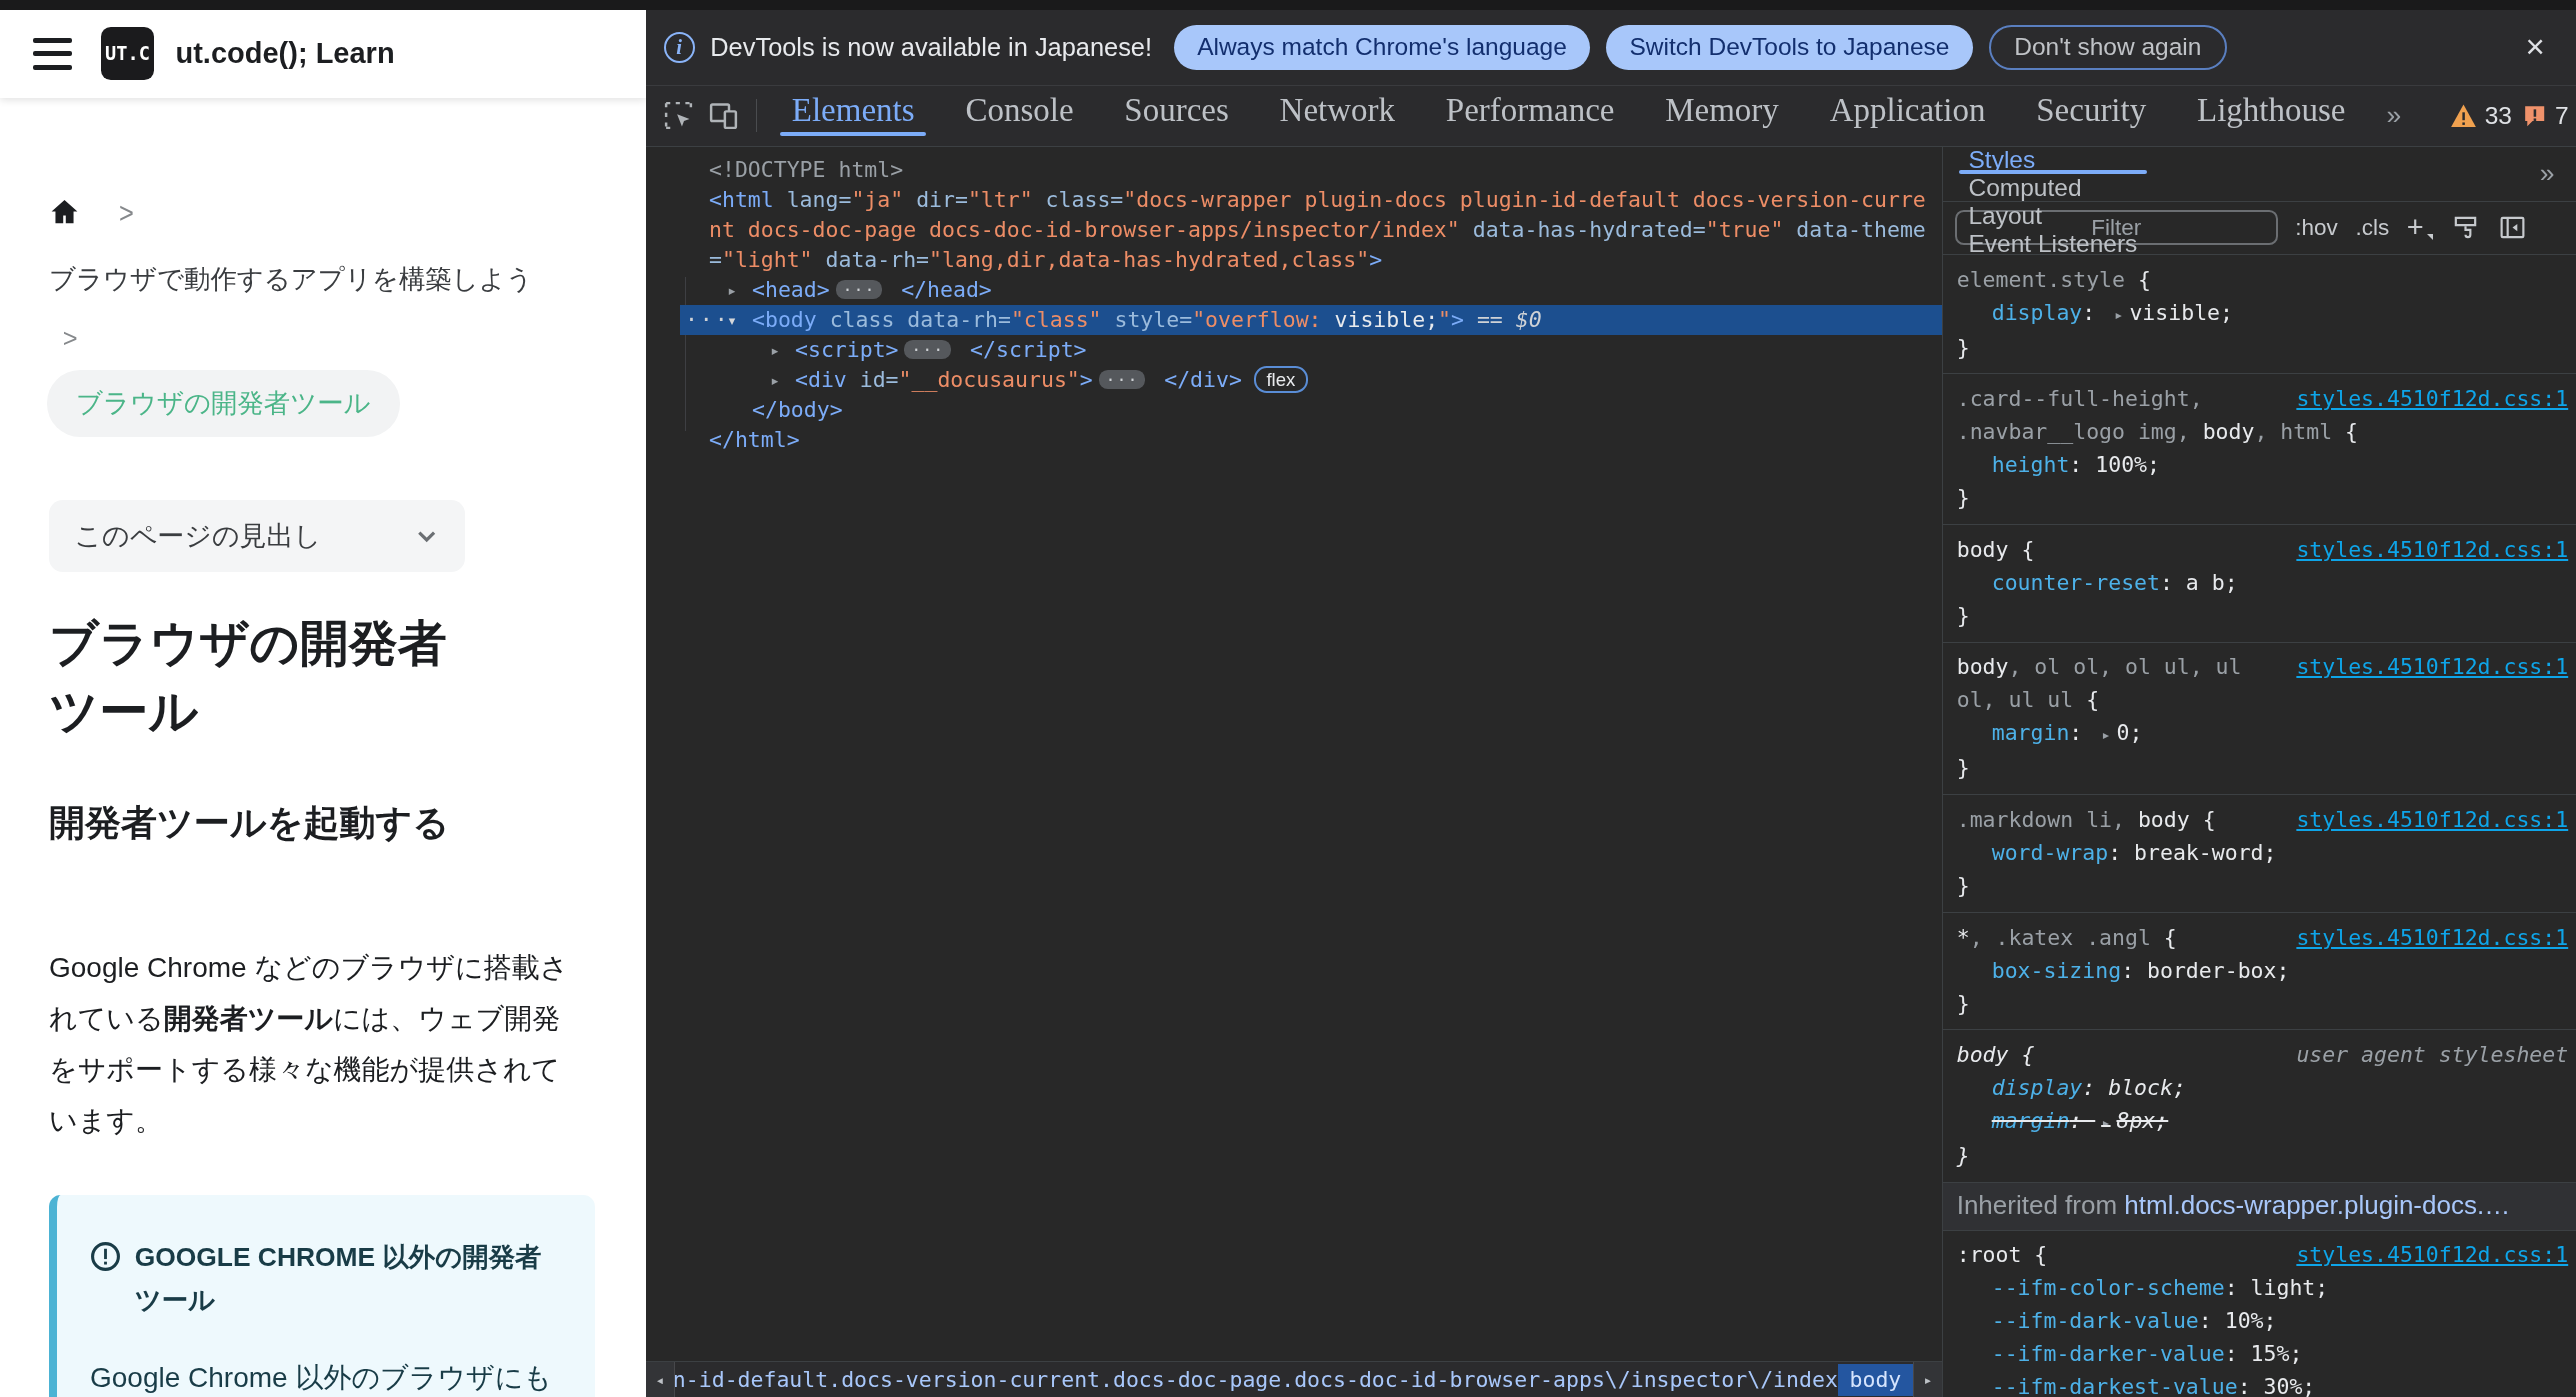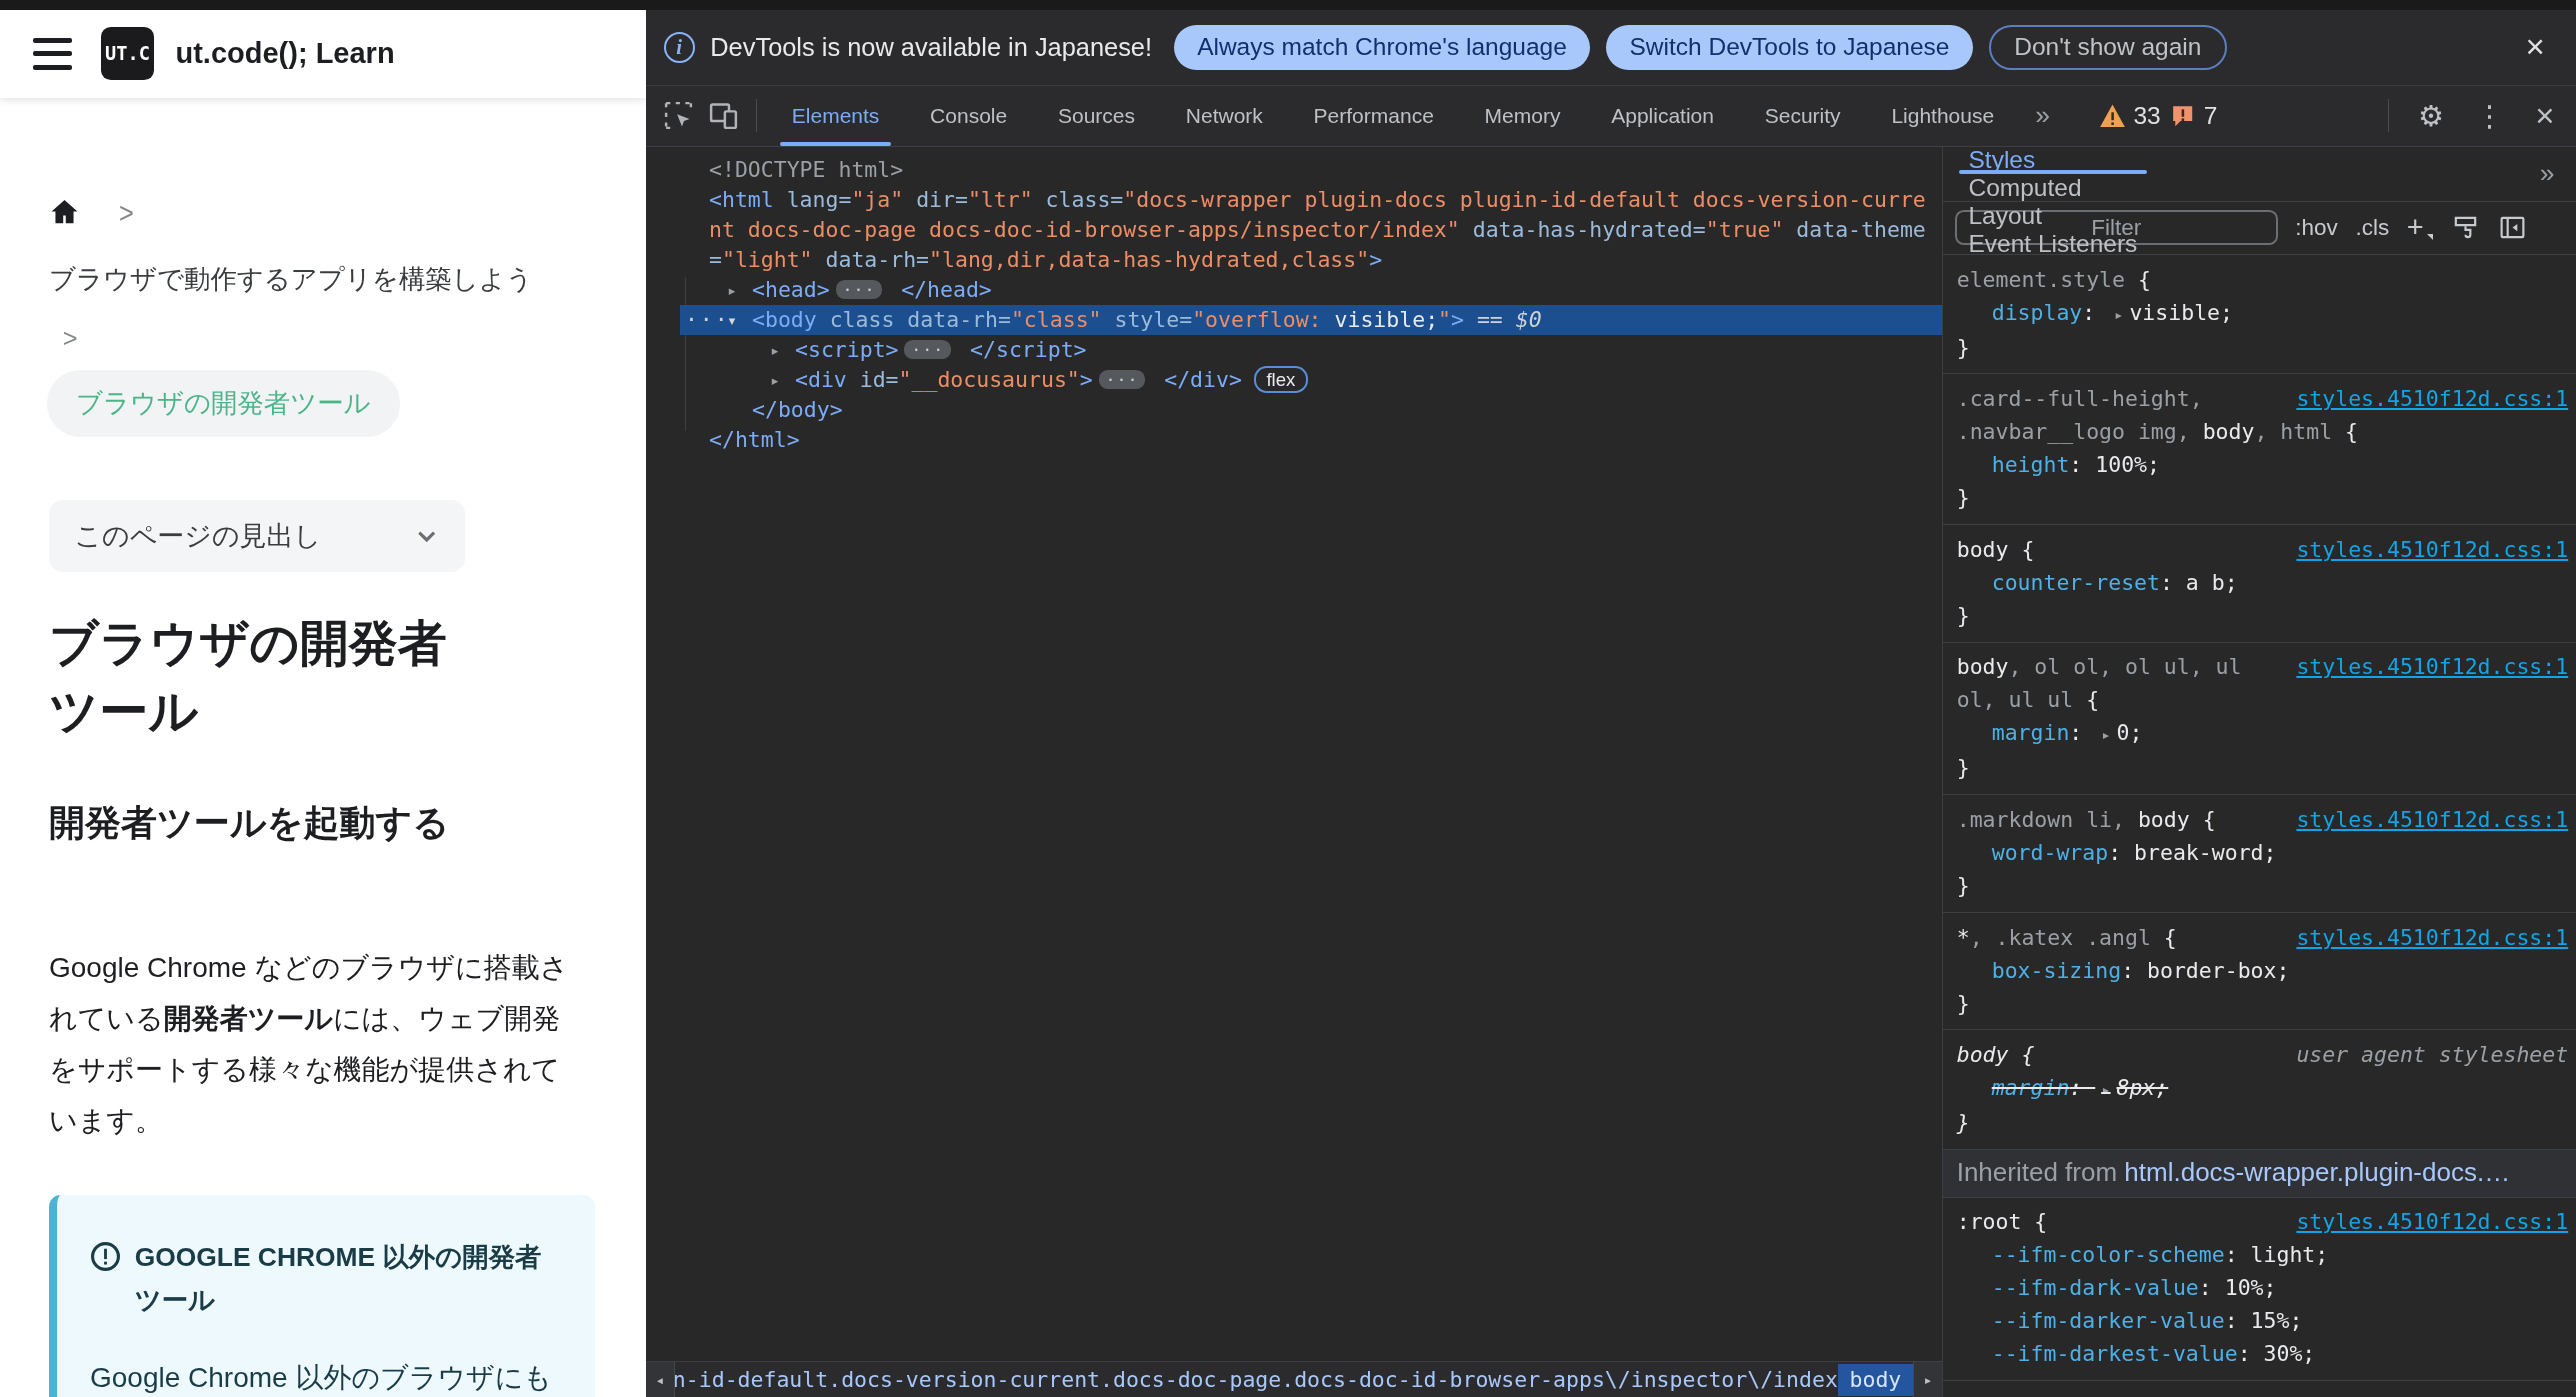--- a/index.html
+++ b/index.html
@@ -45,21 +45,21 @@
            align-items:center;justify-content:center;font-size:20.6px;font-style:italic;font-weight:700;flex:none;font-family:"Liberation Serif",serif;}
   .notif-msg{font-size:25.4px;color:#e8eaed;margin-right:5.9px;white-space:nowrap;}
   .pill{height:45px;border-radius:22.5px;background:#a8c7fa;color:#132f6e;font-size:24.5px;display:flex;align-items:center;
         padding:0 23.5px;white-space:nowrap;cursor:pointer;border:none;}
   .pill.ghost{background:transparent;border:2px solid #5a7fc0;color:#c0c3c7;}
   .notif-close{margin-left:auto;font-size:33px;color:#dfe1e5;cursor:pointer;padding:0 13.7px;}
 
   .tabbar{height:61px;display:flex;align-items:center;background:#2b2b2d;border-bottom:1px solid #3c4043;padding:0 9.8px;}
   .tb-ic{width:45px;height:39px;display:flex;align-items:center;justify-content:center;cursor:pointer;flex:none;}
   .tb-sep{width:1px;height:33px;background:#4a4c4f;margin:0 9.8px;flex:none;}
-  .tab{padding:0 25.4px;font-size:21px;color:#bdc1c6;height:61px;display:flex;align-items:center;position:relative;cursor:pointer;white-space:nowrap;}
+  .tab{padding:0 25.4px;font-size:33px;color:#bdc1c6;height:51px;display:flex;align-items:center;position:relative;cursor:pointer;white-space:nowrap;font-family:Liberation Serif, serif;}
   .tab.active{color:#7cacf8;}
   .tab.active::after{content:"";position:absolute;left:13.7px;right:13.7px;bottom:0;height:3.9px;background:#7cacf8;border-radius:2px;}
   .more-tabs{color:#9aa0a6;font-size:26.4px;padding:0 15.7px;cursor:pointer;}
   .counts{display:flex;align-items:center;gap:9.8px;margin-left:33px;font-size:24.5px;color:#dfe1e5;}
   .counts .grp{display:flex;align-items:center;gap:7.8px;cursor:pointer;}
   .right-ics{margin-left:auto;display:flex;align-items:center;gap:7.8px;}
   .gear,.kebab,.dt-close{font-size:29px;color:#bdc1c6;padding:0 11.7px;cursor:pointer;}
   .dt-close{font-size:33px;}
 
   .dt-main{display:flex;height:1251px;}
@@ -314,20 +314,21 @@
             <div class="css-prop"><span><span class="pn">word-wrap</span><span class="cw">: </span><span class="cw">break-word;</span></span></div>
             <div class="cw">}</div>
           </div>
           <div class="css-rule">
             <div><span class="css-link">styles.4510f12d.css:1</span><span class="cw">*</span><span class="cg">, .katex .angl</span><span class="cw"> {</span></div>
             <div class="css-prop"><span><span class="pn">box-sizing</span><span class="cw">: </span><span class="cw">border-box;</span></span></div>
             <div class="cw">}</div>
           </div>
           <div class="css-rule italic">
             <div><span class="ua-note">user agent stylesheet</span><span class="cw">body {</span></div>
+            <div class="css-prop"><span><span class="pn">display</span><span class="cw">: </span><span class="cw">block;</span></span></div>
             <div class="css-prop"><span class="strike"><span class="pn">margin</span><span class="cw">: </span><span class="arr">▸</span><span class="cw">8px;</span></span></div>
             <div class="cw">}</div>
           </div>
           <div class="inherited"><span>Inherited from </span><span class="peri">html.docs-wrapper.plugin-docs.…</span></div>
           <div class="css-rule">
             <div><span class="css-link">styles.4510f12d.css:1</span><span class="cw">:root {</span></div>
             <div class="css-prop"><span><span class="pn">--ifm-color-scheme</span><span class="cw">: </span><span class="cw">light;</span></span></div>
             <div class="css-prop"><span><span class="pn">--ifm-dark-value</span><span class="cw">: </span><span class="cw">10%;</span></span></div>
             <div class="css-prop"><span><span class="pn">--ifm-darker-value</span><span class="cw">: </span><span class="cw">15%;</span></span></div>
             <div class="css-prop"><span><span class="pn">--ifm-darkest-value</span><span class="cw">: </span><span class="cw">30%;</span></span></div>

